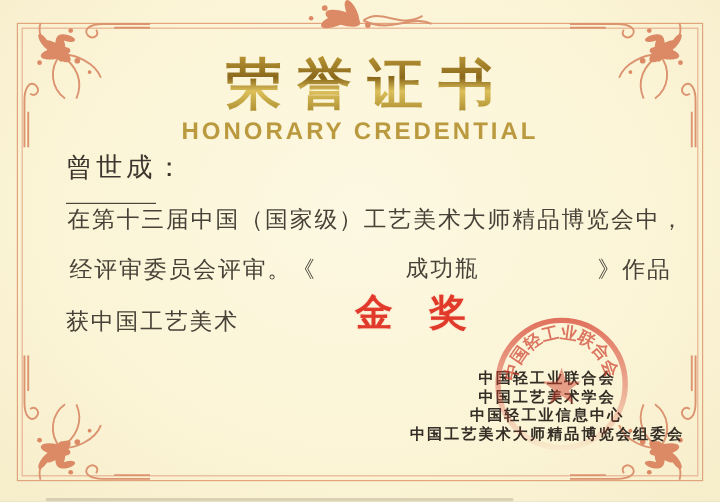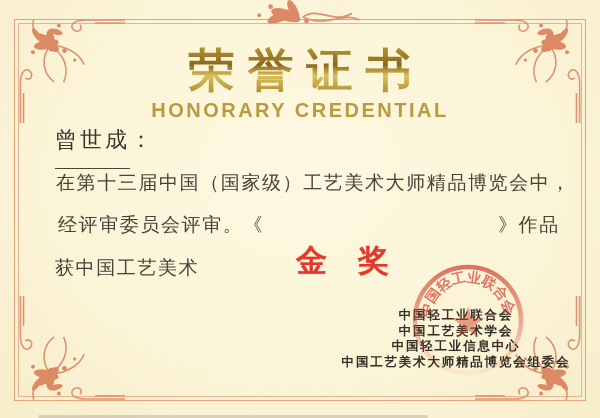--- a/index.html
+++ b/index.html
@@ -116,20 +116,21 @@
 
   <div class="title">荣誉证书</div>
   <div class="subtitle">HONORARY CREDENTIAL</div>
 
   <div class="recipient">
     <span class="uname">曾世成</span><span>：</span>
   </div>
 
   <div class="bodyline l1">在第十三届中国（国家级）工艺美术大师精品博览会中，</div>
   <div class="bodyline l2p">经评审委员会评审。《</div>
+  <div class="bodyline l2w">成功瓶</div>
   <div class="bodyline l3p">获中国工艺美术</div>
   <div class="bodyline l2s">》作品</div>
   <div class="award">金奖</div>
 
   <svg class="seal" viewBox="0 0 118 118">
     <defs>
       <linearGradient id="sealFade" x1="0" y1="0" x2="0" y2="1">
         <stop offset="0" stop-color="#d6402f" stop-opacity="0.72"></stop>
         <stop offset="0.5" stop-color="#d6402f" stop-opacity="0.42"></stop>
         <stop offset="1" stop-color="#d6402f" stop-opacity="0.05"></stop>

